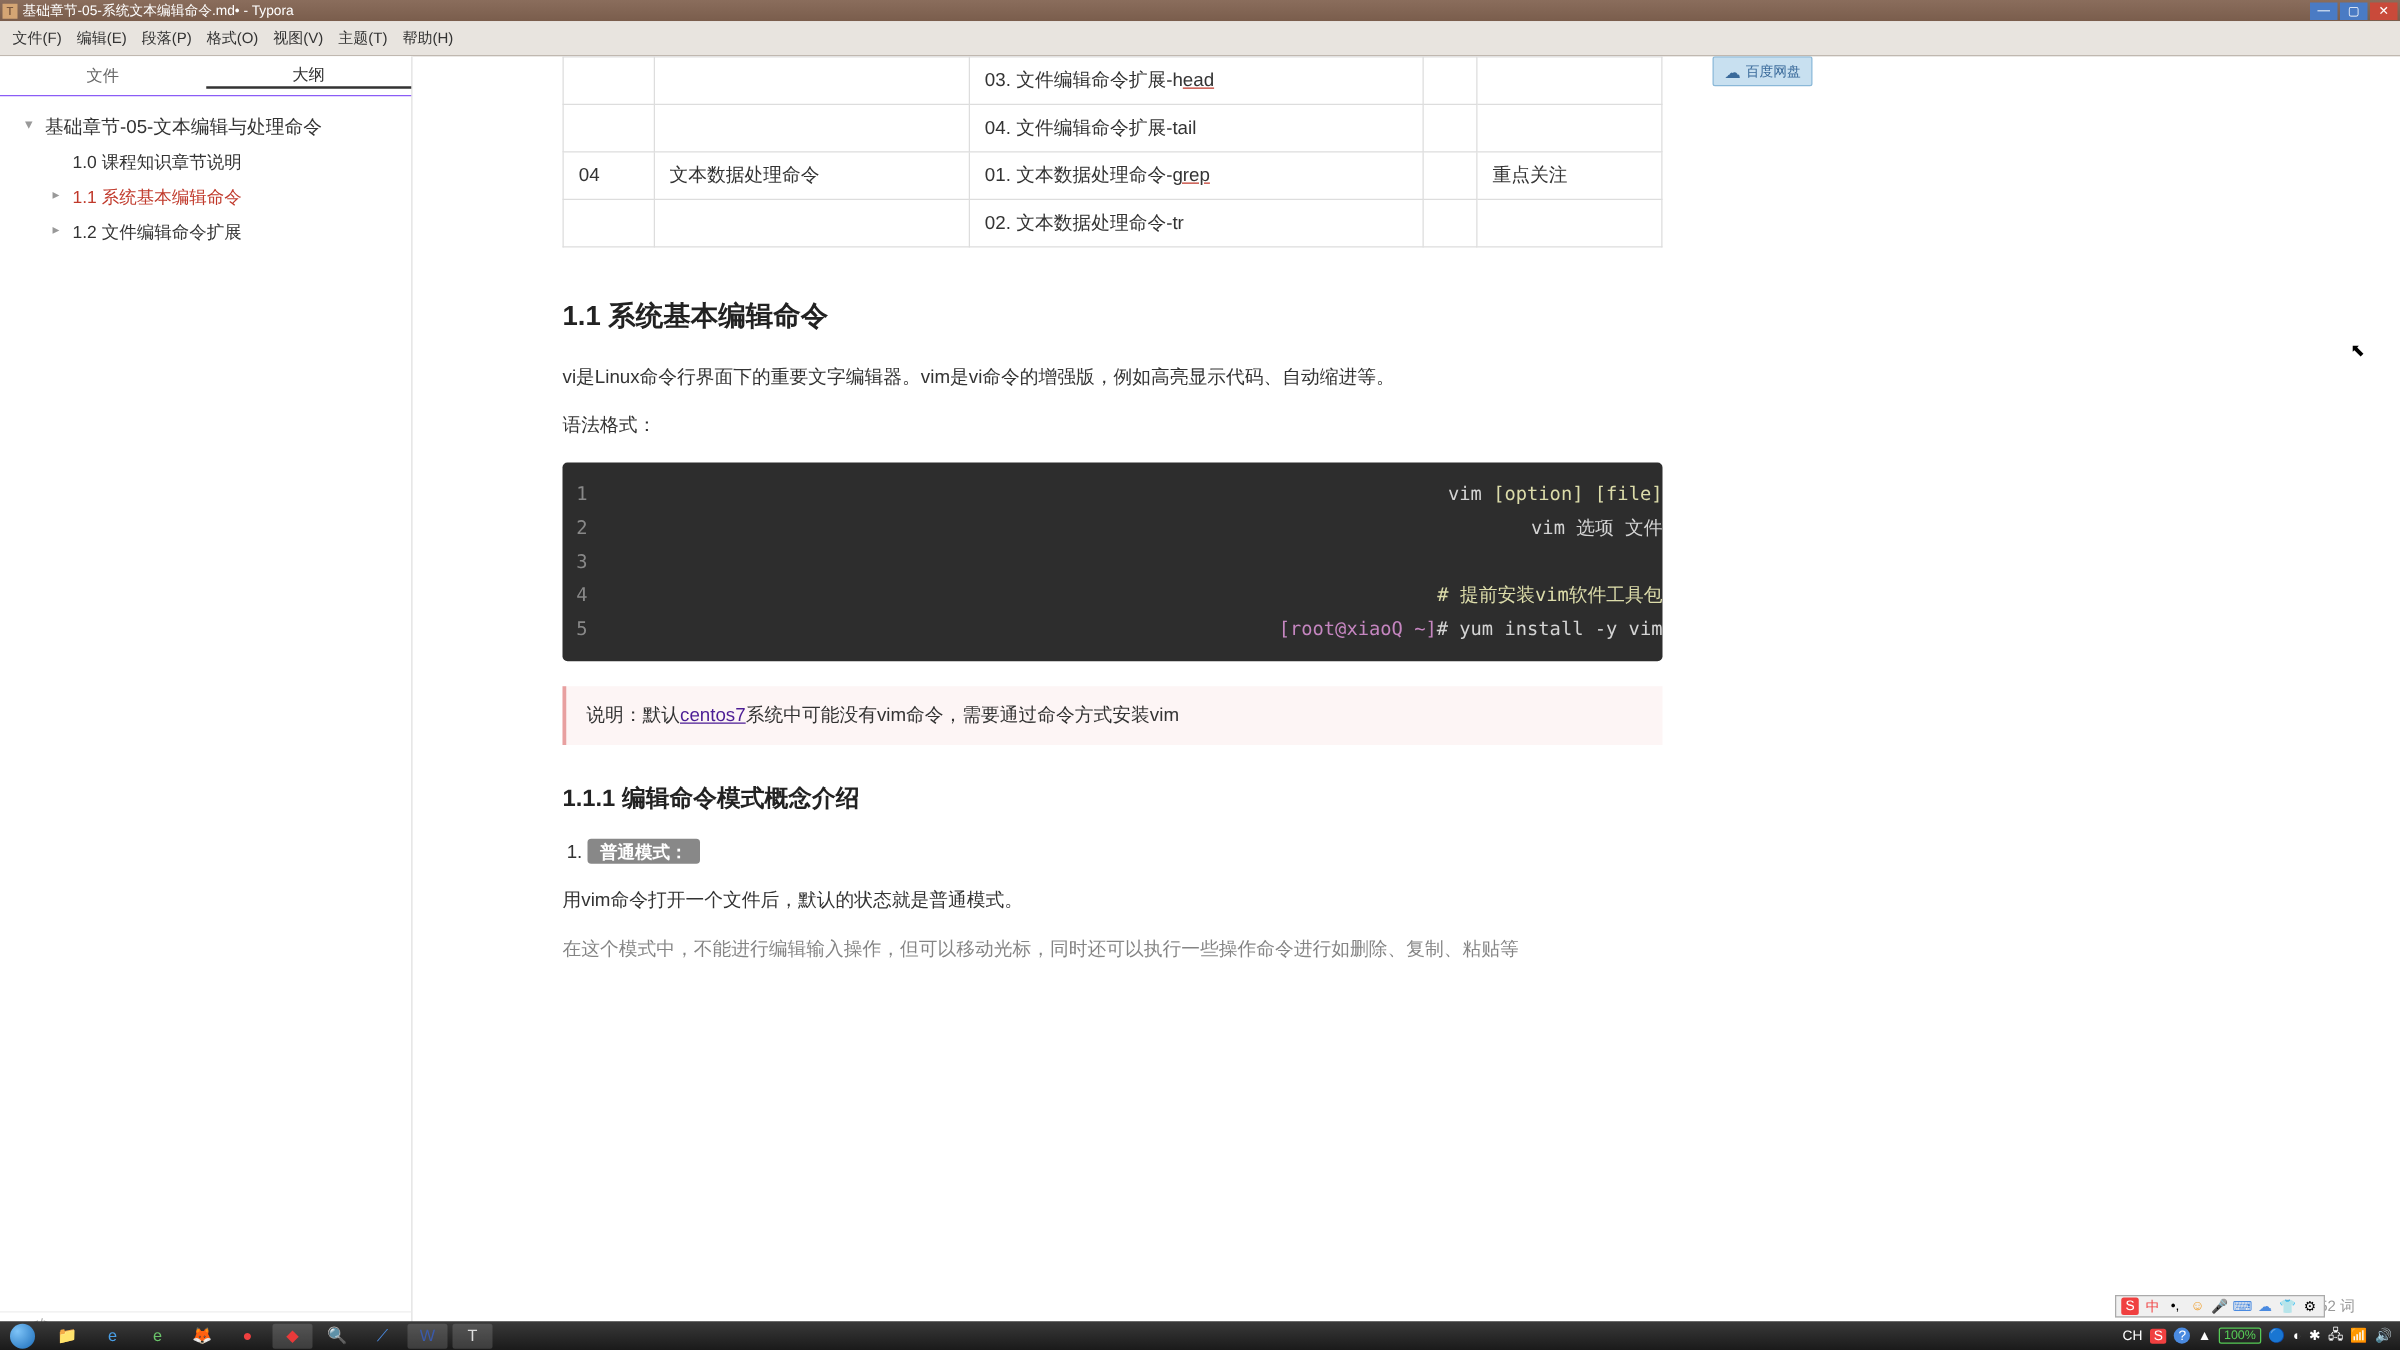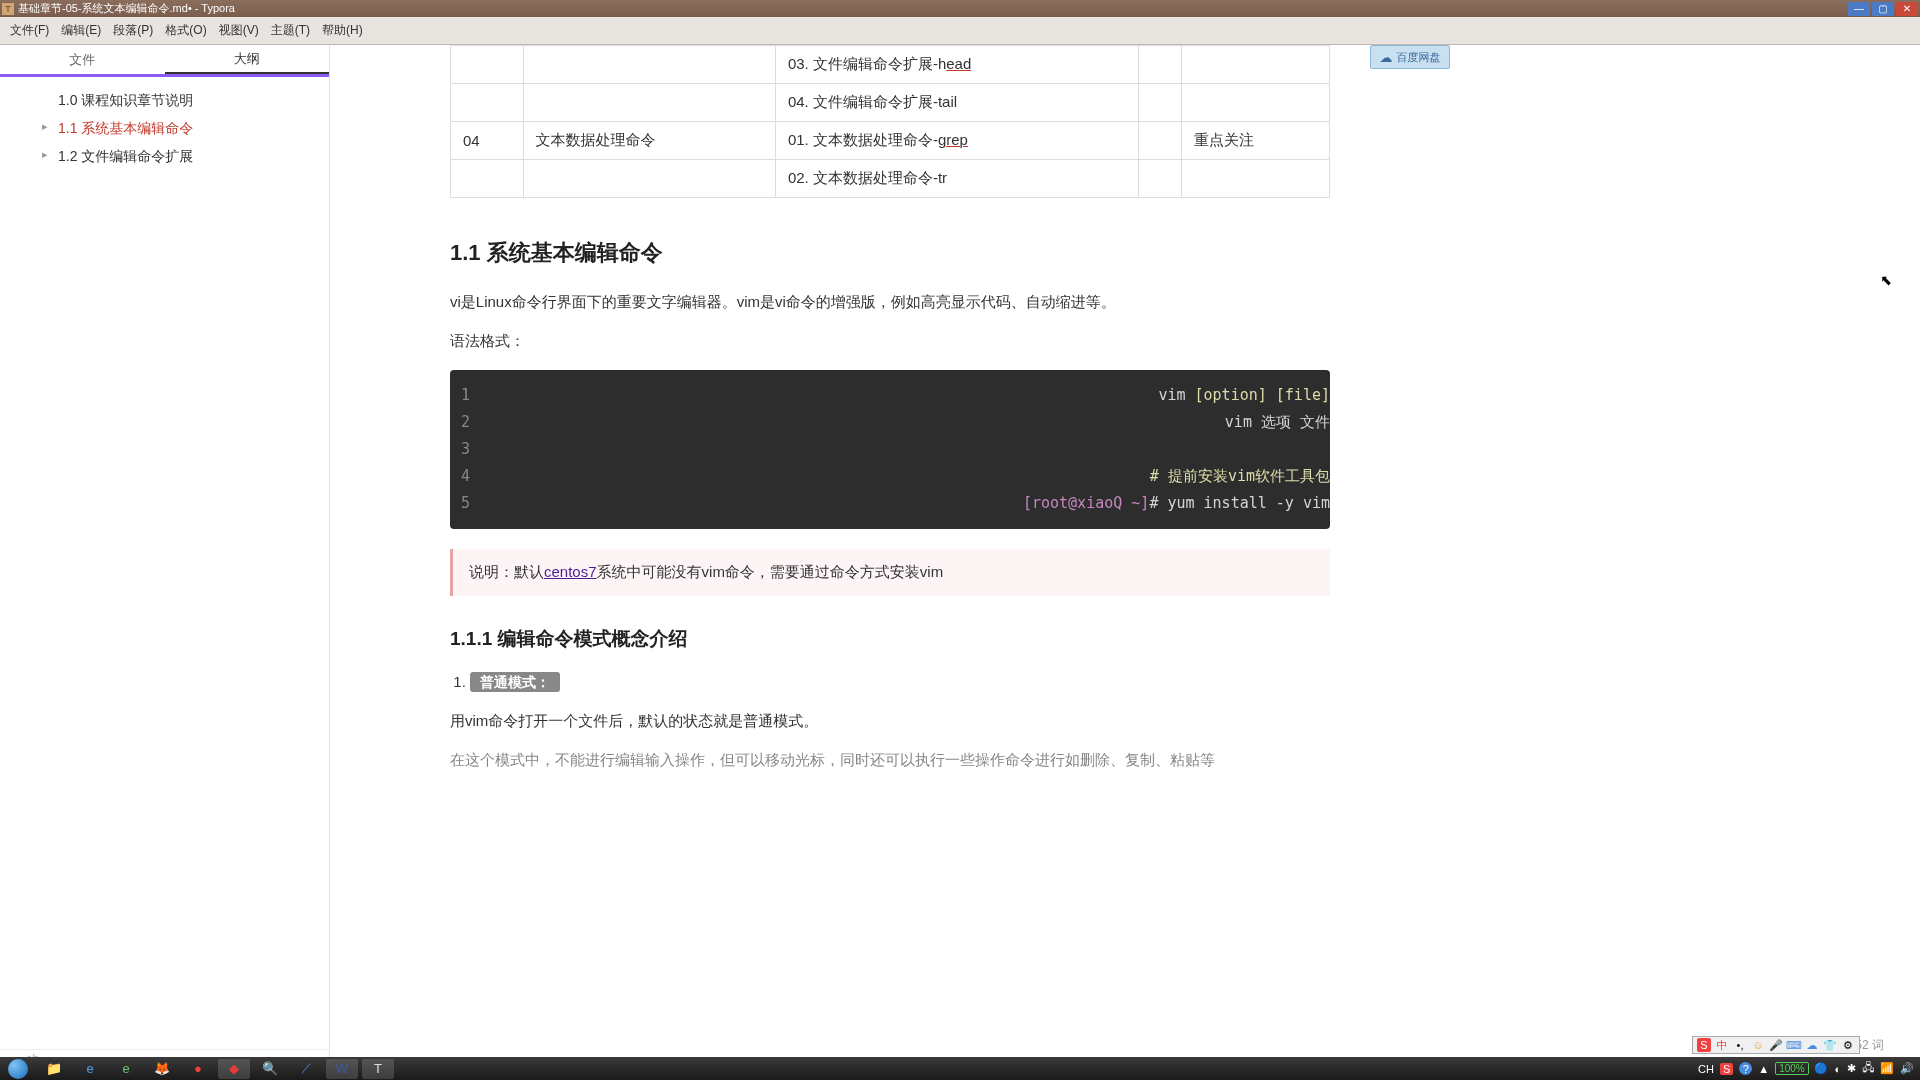--- a/index.html
+++ b/index.html
@@ -9,21 +9,21 @@
 .titlebar .title { flex: 1; }
 .titlebar .win-btns { display: flex; gap: 2px; }
 .titlebar .win-btn { width: 22px; height: 14px; display: flex; align-items: center; justify-content: center; font-size: 10px; cursor: pointer; }
 .titlebar .min { background: #4a7bc4; }
 .titlebar .max { background: #4a7bc4; }
 .titlebar .close { background: #c94a3a; }
 .menubar { height: 28px; background: #e8e4df; border-bottom: 1px solid #c0b8b0; display: flex; align-items: center; padding: 0 4px; font-size: 12px; color: #333; }
 .menubar .menu-item { padding: 0 6px; cursor: pointer; }
 .main { display: flex; height: calc(100vh - 35px - 23px); }
 .sidebar { width: 330px; border-right: 1px solid #e0e0e0; display: flex; flex-direction: column; background: #fff; }
-.side-tabs { display: flex; height: 32px; border-bottom: 3px solid #8b5cf6; }
+.side-tabs { display: flex; height: 32px; border-bottom: 1px solid #8b5cf6; align-items: center; }
 .side-tab { flex: 1; display: flex; align-items: center; justify-content: center; font-size: 13px; color: #666; cursor: pointer; }
 .side-tab.active { color: #333; border-bottom: 2px solid #333; }
 .outline { padding: 10px 8px; flex: 1; overflow: auto; }
 .outline-item { padding: 5px 0 5px 20px; font-size: 14px; color: #333; cursor: pointer; position: relative; }
 .outline-item.level-0 { padding-left: 28px; font-size: 15px; }
 .outline-item.level-0::before { content: "▾"; position: absolute; left: 12px; font-size: 12px; color: #999; }
 .outline-item.level-1 { padding-left: 50px; font-size: 14px; }
 .outline-item.level-1.has-children::before { content: "▸"; position: absolute; left: 34px; font-size: 11px; color: #999; }
 .outline-item.active { color: #c0392b; }
 .outline-item.active::before { color: #c0392b; }
@@ -87,20 +87,21 @@
   <span class="menu-item">帮助(H)</span>
 </div>
 
 <div class="main">
   <div class="sidebar">
     <div class="side-tabs">
       <div class="side-tab">文件</div>
       <div class="side-tab active">大纲</div>
     </div>
     <div class="outline">
+      <div class="outline-item level-0">基础章节-05-文本编辑与处理命令</div>
       <div class="outline-item level-1">1.0 课程知识章节说明</div>
       <div class="outline-item level-1 has-children active">1.1 系统基本编辑命令</div>
       <div class="outline-item level-1 has-children">1.2 文件编辑命令扩展</div>
     </div>
     <div class="footer-nav">
       <span>‹</span>
       <span>&lt;/&gt;</span>
     </div>
   </div>
 

